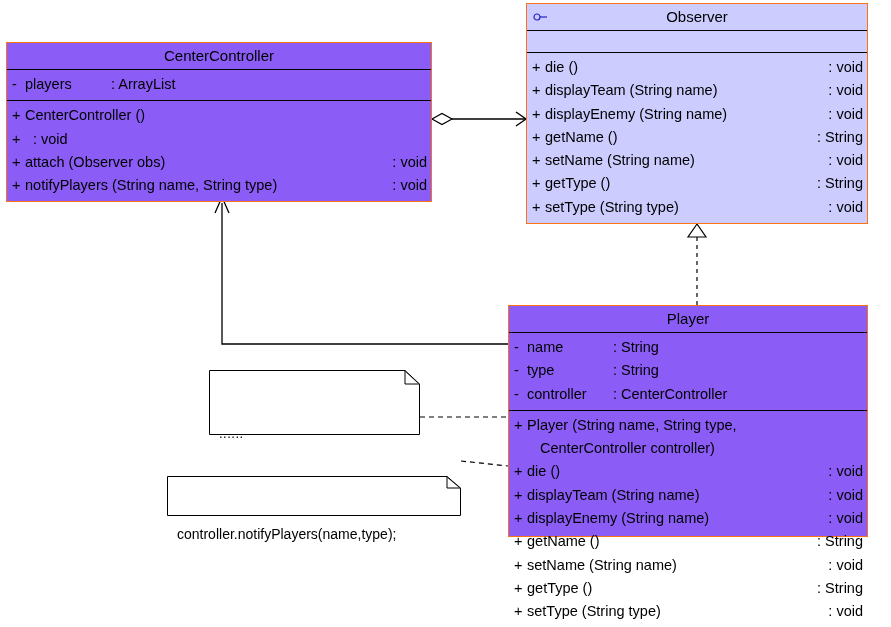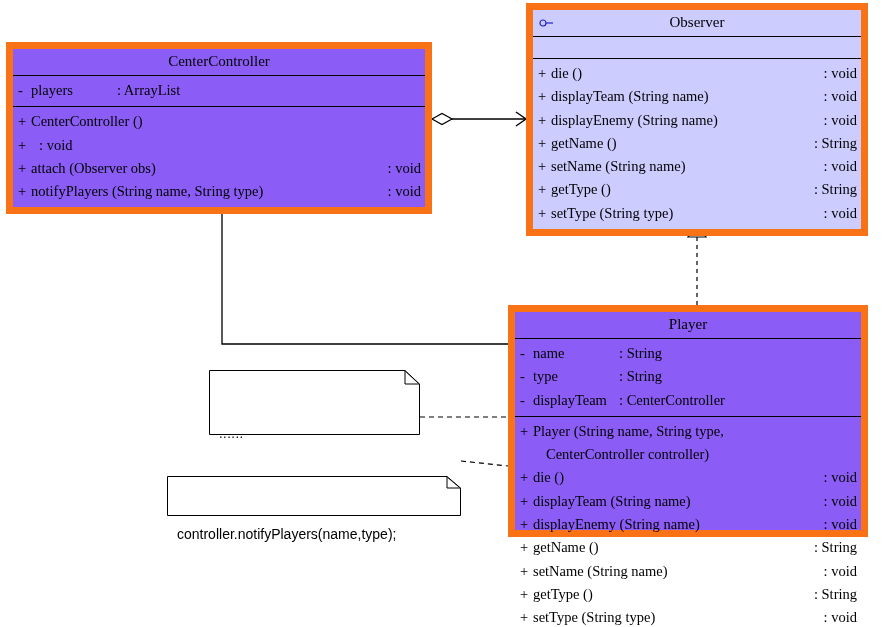--- a/index.html
+++ b/index.html
@@ -18,25 +18,24 @@
   #canvas {
     position: absolute;
     left: 0; top: 0;
     width: 891px;
     height: 627px;
   }
   
   .uml-class {
     position: absolute;
     box-sizing: border-box;
-    border: 7px solid #f97316;
+    border: 1px solid #f97316;
     font-size: 14.5px;
     line-height: 1;
     z-index: 5;
-    font-family: Liberation Serif, serif;
   }
   .uml-class.blue  { background: #8b5cf6; }
   .uml-class.lilac { background: #CCCCFF; }
 
   .class-title {
     position: relative;
     text-align: center;
     font-size: 15px;
     padding: 5px 0 6px 0;
     border-bottom: 1px solid #000000;
@@ -254,21 +253,21 @@
       <span class="nm">name</span>
       <span class="ret">: String</span>
     </div>
     <div class="member attr">
       <span class="vis">-</span>
       <span class="nm">type</span>
       <span class="ret">: String</span>
     </div>
     <div class="member attr">
       <span class="vis">-</span>
-      <span class="nm">displayTeam</span>
+      <span class="nm">controller</span>
       <span class="ret">: CenterController</span>
     </div>
   </div>
   <div class="compartment">
     <div class="member">
       <span class="vis">+</span>
       <span class="sig">Player (String name, String type,</span>
       <span class="ret"></span>
     </div>
     <div class="member cont">

